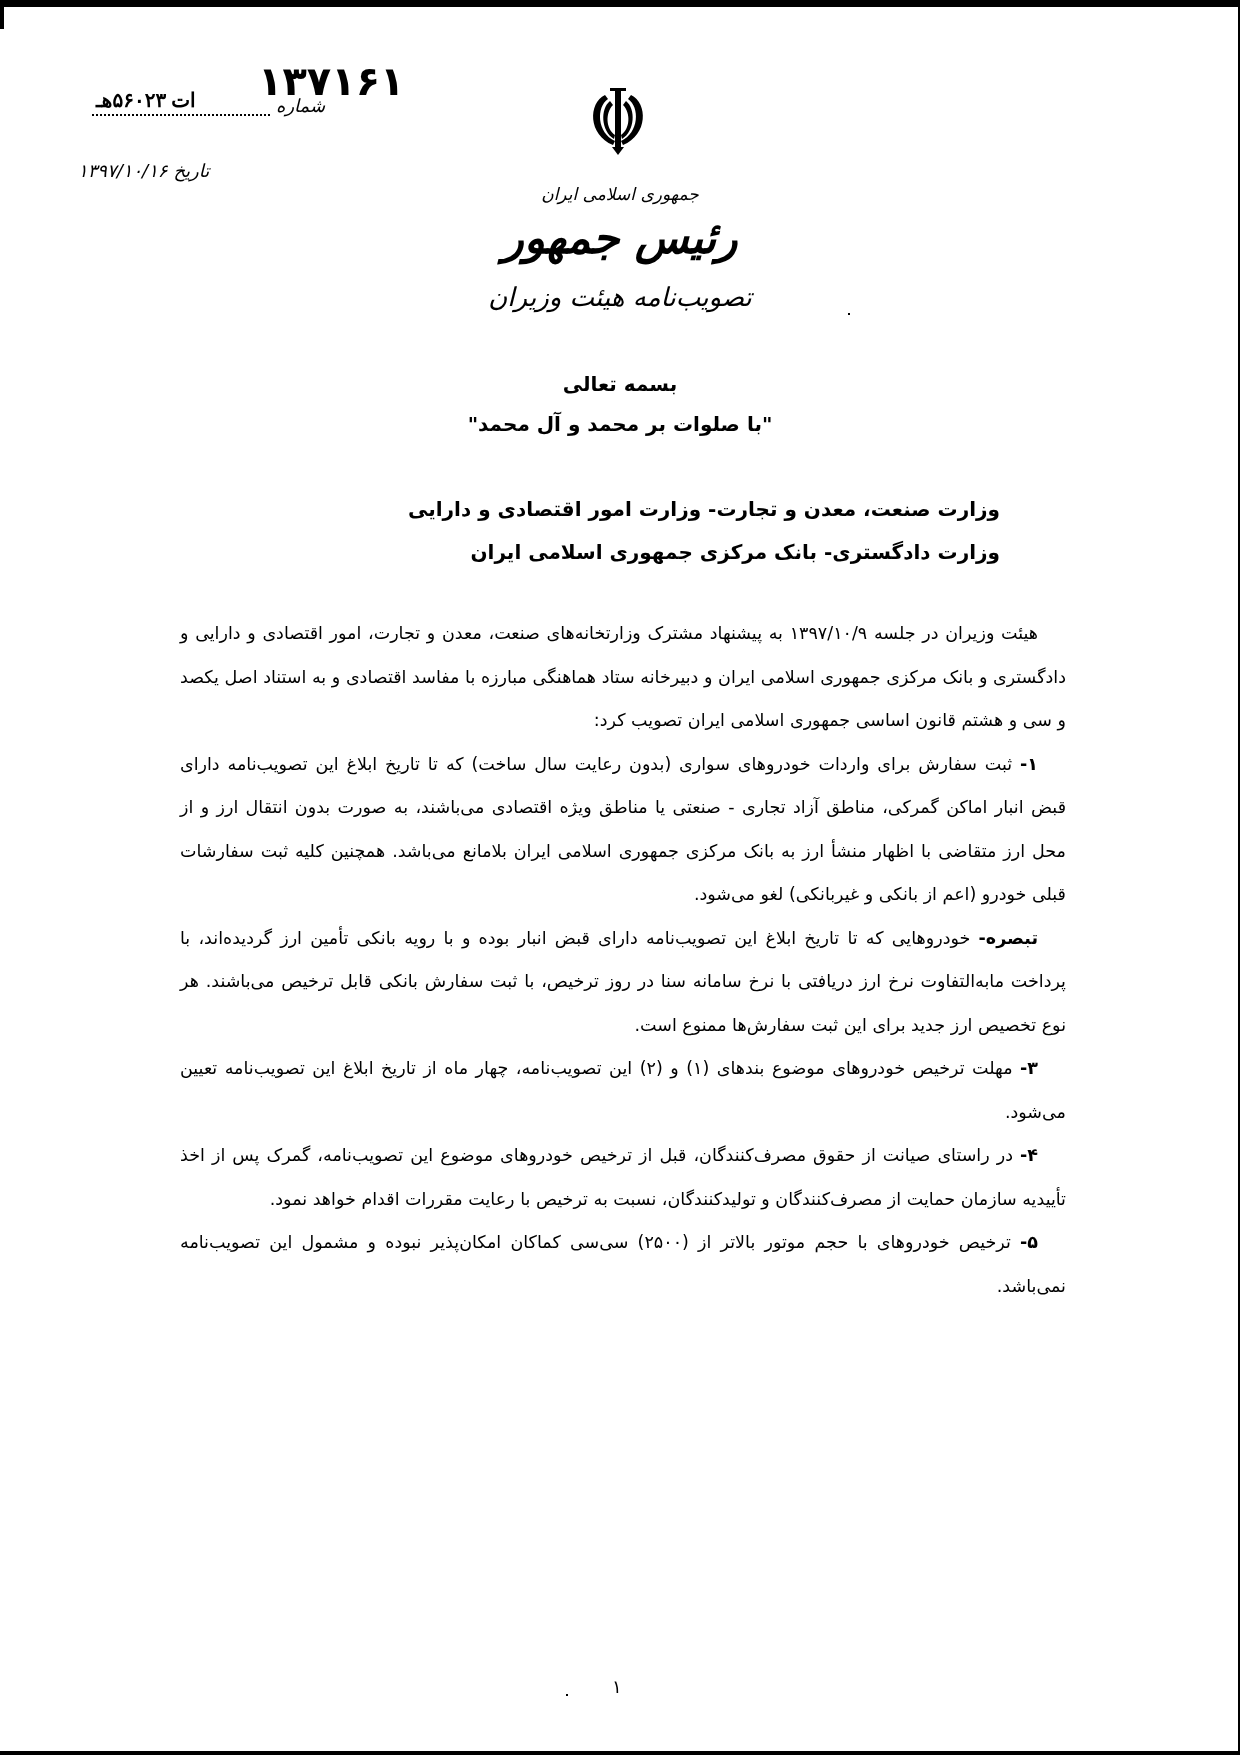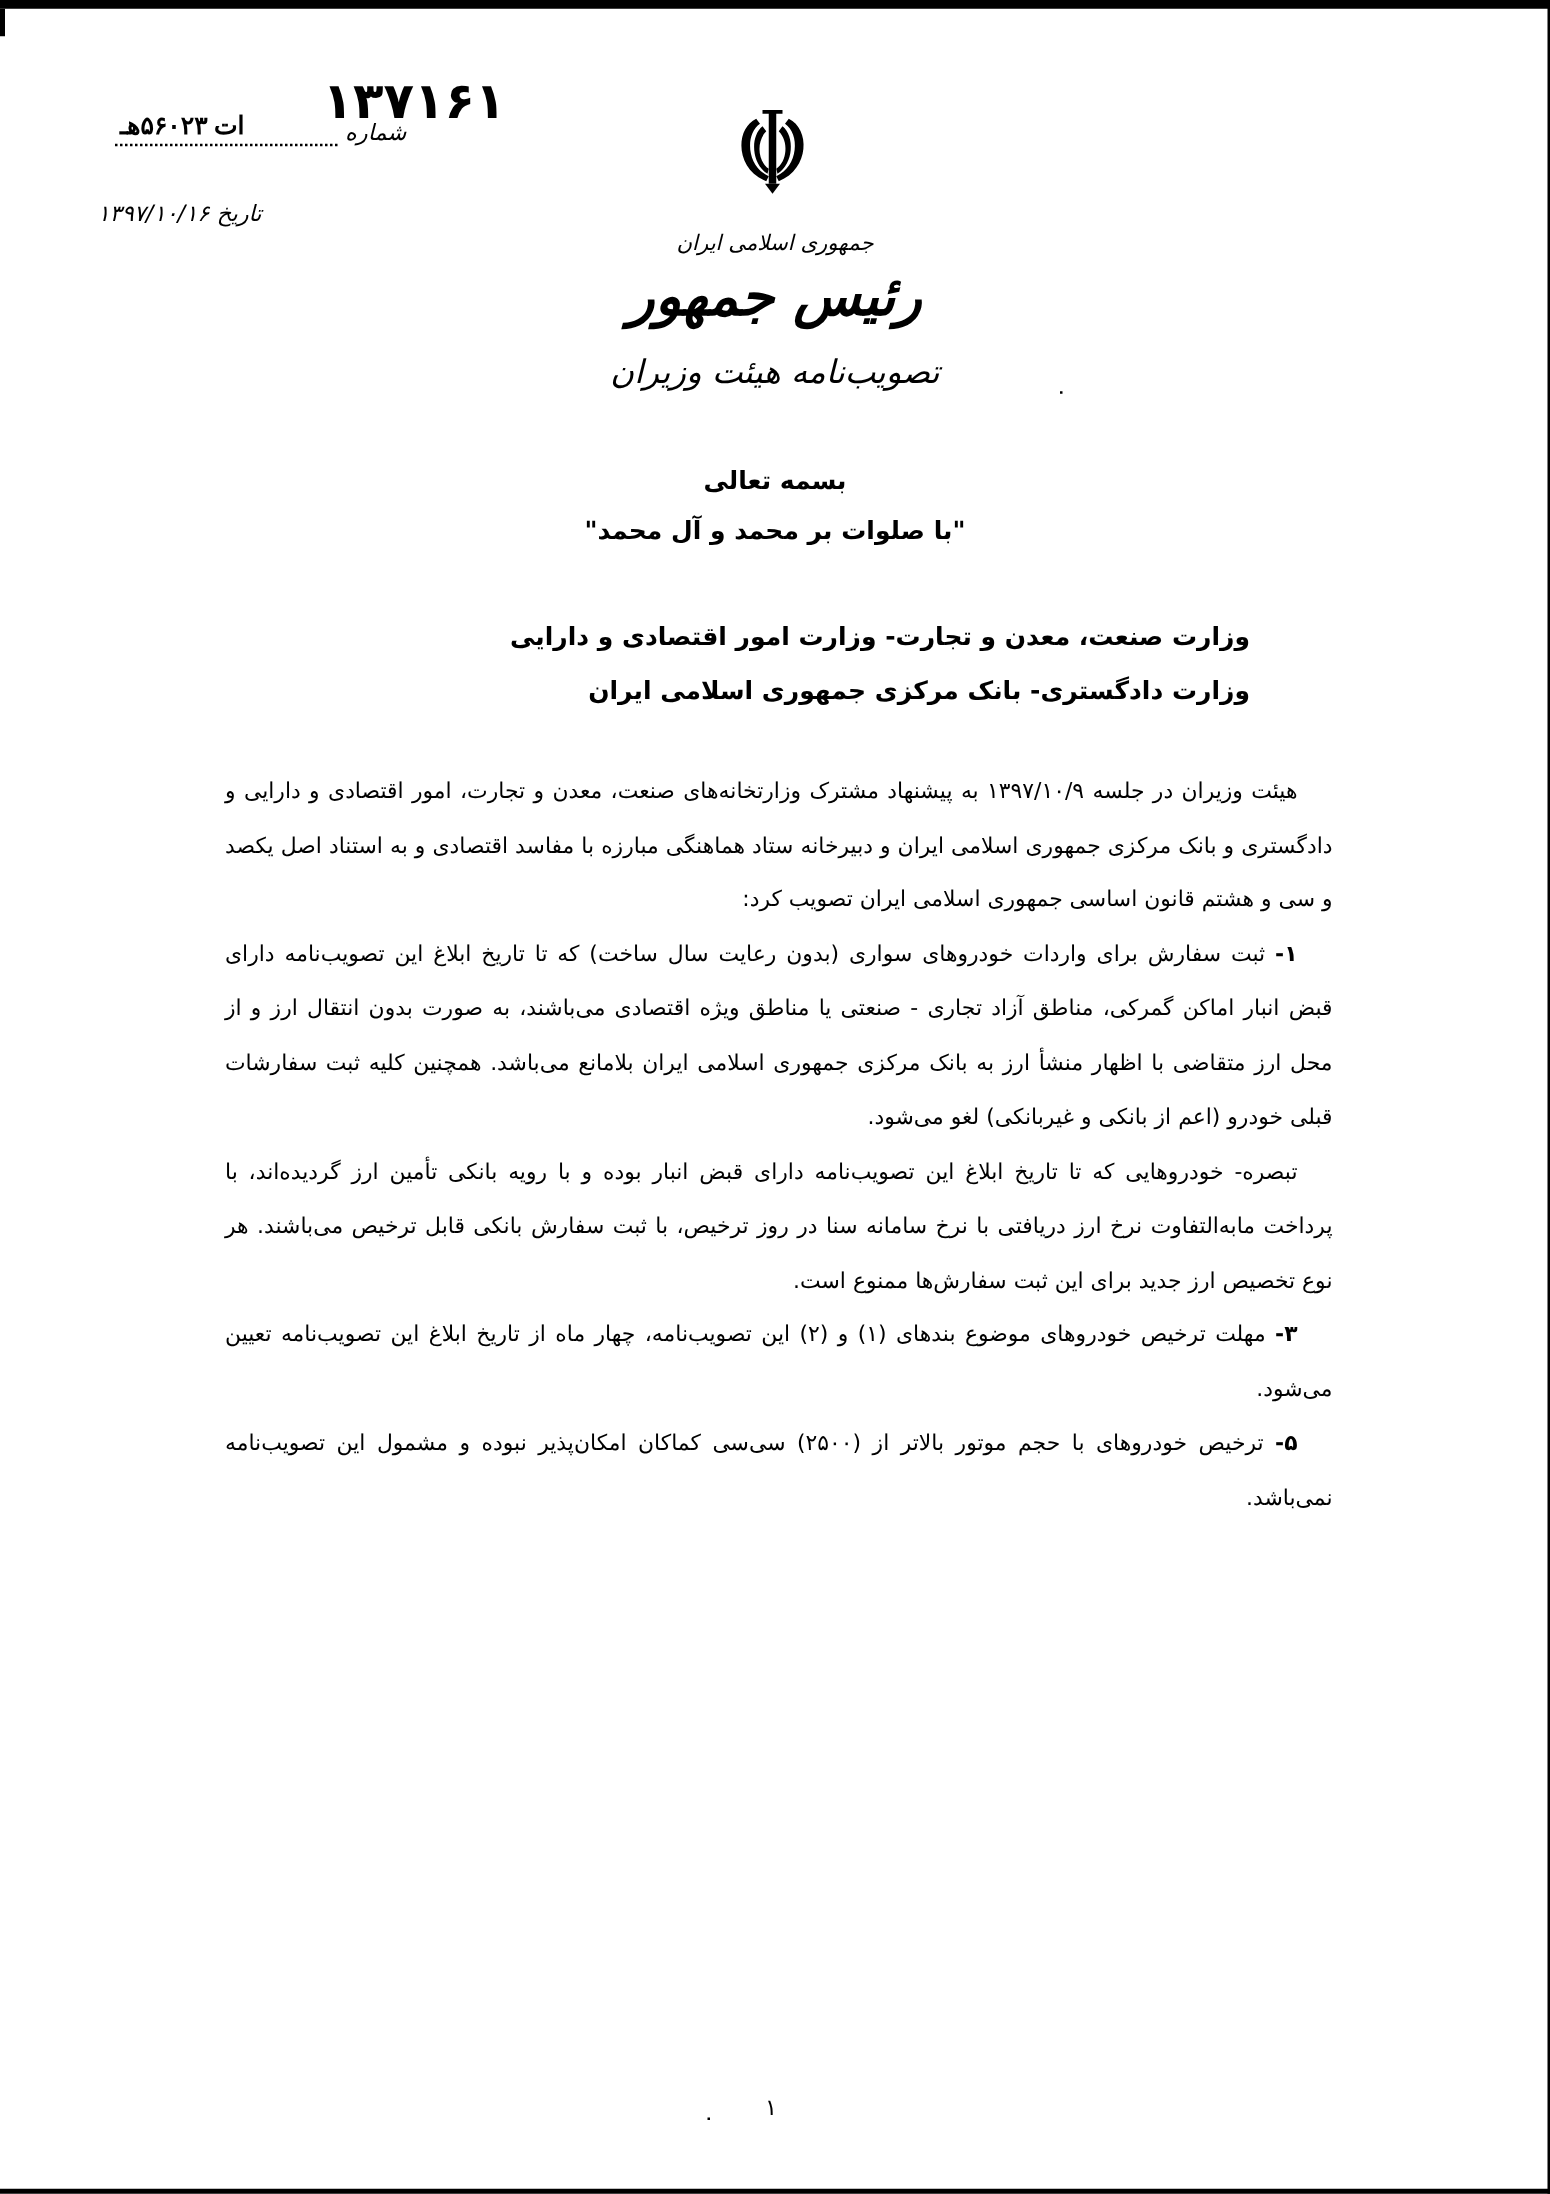--- a/index.html
+++ b/index.html
@@ -73,21 +73,21 @@
 
     
     .body-text {
       position: absolute; left: 180px; top: 612px; width: 886px; direction: rtl;
       font-family: "DejaVu Sans", sans-serif; font-size: 17.5px; line-height: 43.5px;
       text-align: justify; text-align-last: right;
     }
     .para { margin: 0; text-indent: 28px; }
     .para + .para { margin-top: 0; }
     .item-num { font-weight: bold; }
-    .note-label { font-weight: normal; }
+    .note-label { font-weight: bold; }
 
     .page-number {
       position: absolute; left: 612px; top: 1676px; font-family: "DejaVu Sans", sans-serif; font-size: 18px;
     }
     .page-dot { position: absolute; left: 566px; top: 1694px; width: 2px; height: 2px; background:#000; }
   </style>
 </head>
 <body>
 
 <div class="scan-top-edge"></div>
@@ -138,20 +138,23 @@
 
   <p class="para">
     <span class="note-label">تبصره-</span><span> خودروهایی که تا تاریخ ابلاغ این تصویب‌نامه دارای قبض انبار بوده و با رویه بانکی تأمین ارز گردیده‌اند، با پرداخت مابه‌التفاوت نرخ ارز دریافتی با نرخ سامانه سنا در روز ترخیص، با ثبت سفارش بانکی قابل ترخیص می‌باشند. هر نوع تخصیص ارز جدید برای این ثبت سفارش‌ها ممنوع است.</span>
   </p>
 
 
   <p class="para">
     <span class="item-num">۳-</span><span> مهلت ترخیص خودروهای موضوع بندهای (۱) و (۲) این تصویب‌نامه، چهار ماه از تاریخ ابلاغ این تصویب‌نامه تعیین می‌شود.</span>
   </p>
 
+  <p class="para">
+    <span class="item-num">۴-</span><span> در راستای صیانت از حقوق مصرف‌کنندگان، قبل از ترخیص خودروهای موضوع این تصویب‌نامه، گمرک پس از اخذ تأییدیه سازمان حمایت از مصرف‌کنندگان و تولیدکنندگان، نسبت به ترخیص با رعایت مقررات اقدام خواهد نمود.</span>
+  </p>
 
   <p class="para">
     <span class="item-num">۵-</span><span> ترخیص خودروهای با حجم موتور بالاتر از (۲۵۰۰) سی‌سی کماکان امکان‌پذیر نبوده و مشمول این تصویب‌نامه نمی‌باشد.</span>
   </p>
 </div>
 
 <div class="page-dot"></div>
 <div class="page-number">۱</div>
 
 </body></html>

